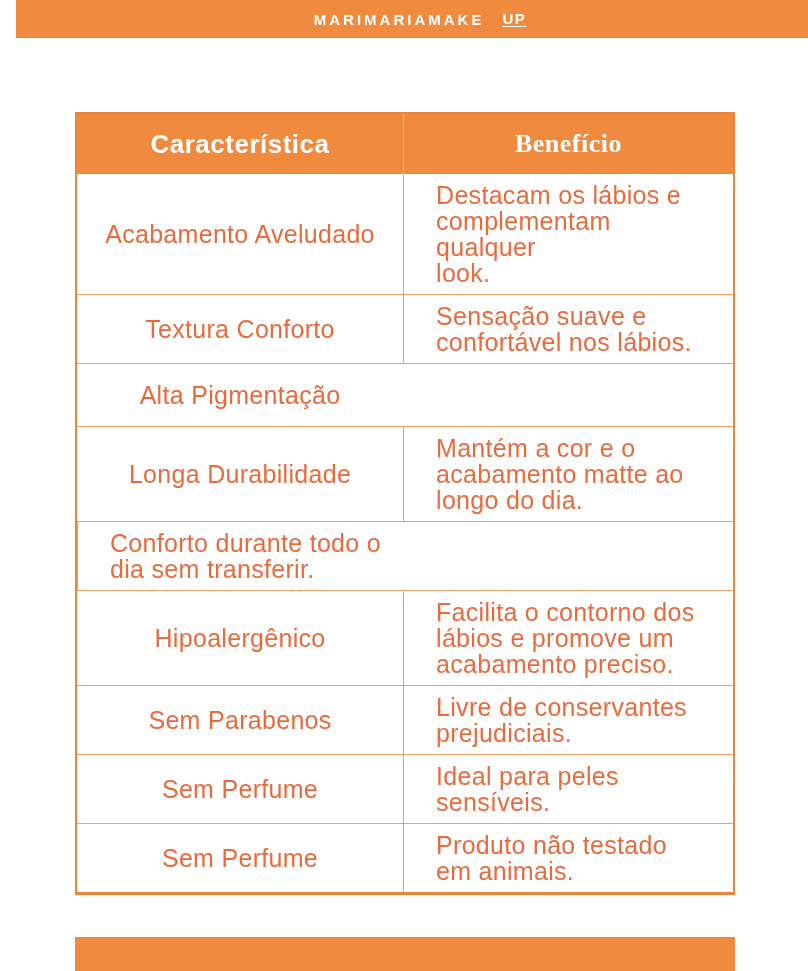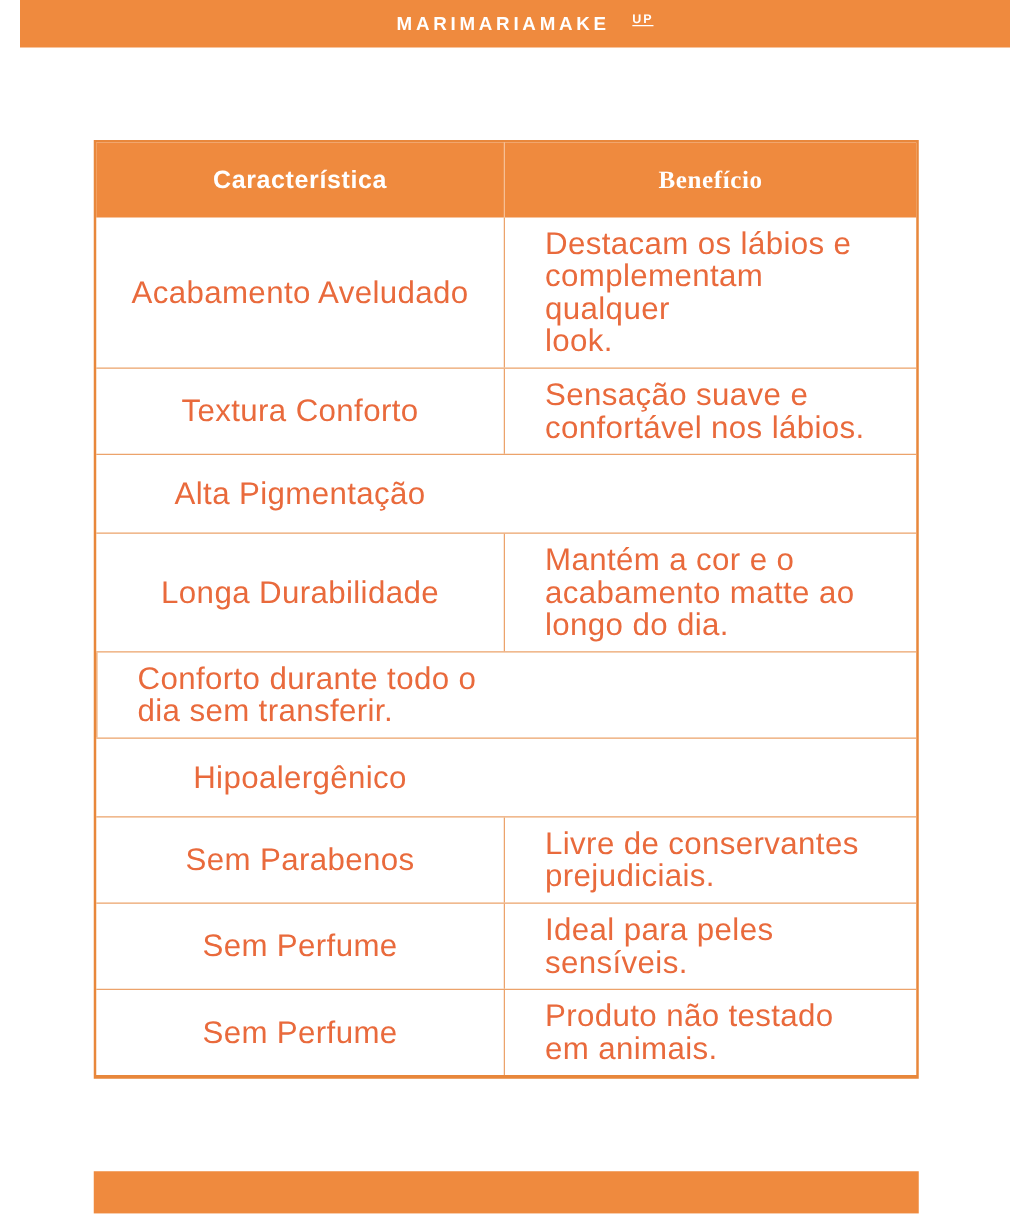--- a/index.html
+++ b/index.html
@@ -14,35 +14,35 @@
   .topbar{
     position:absolute;top:0;left:16px;width:808px;height:38px;
     background:#EF8A3E;
     display:flex;align-items:center;justify-content:center;
   }
   .logo{
     color:#ffffff;font-weight:800;font-size:15px;letter-spacing:3px;
     display:flex;align-items:flex-start;line-height:1;
   }
   .logo .sup{
-    font-size:10px;letter-spacing:1.5px;margin-top:-1px;
+    font-size:15px;letter-spacing:1.5px;margin-top:-1px;
     text-decoration:underline;text-underline-offset:2px;padding-left:18px;
   }
   
   .table{
     position:absolute;left:75px;top:112px;width:660px;
     border:2px solid #E8873B;border-bottom-width:3px;
     box-sizing:border-box;background:#ffffff;
   }
   .thead{
     display:flex;height:60px;background:#EF8A3E;
   }
   .th{
     display:flex;align-items:center;justify-content:center;
-    color:#ffffff;font-weight:700;font-size:20px;letter-spacing:0.5px;
+    color:#ffffff;font-weight:700;font-size:26px;letter-spacing:0.5px;
   }
   .th.c1{width:49.7%;}
   .th.c2{width:50.3%;border-left:1.5px solid rgba(255,255,255,0.45);box-sizing:border-box;font-family:Liberation Serif, serif;}
   .row{
     display:flex;min-height:62px;border-top:1.5px solid #ECA36B;
   }
   .cell{
     box-sizing:border-box;display:flex;align-items:center;
     color:#E96A3C;font-size:25px;line-height:26px;letter-spacing:0.3px;
     padding-top:8px;padding-bottom:8px;
@@ -98,20 +98,23 @@
       <div class="cell benefit">Mantém a cor e o
 acabamento matte ao
 longo do dia.</div>
     </div>
     <div class="row">
       <div class="cell benefit">Conforto durante todo o
 dia sem transferir.</div>
     </div>
     <div class="row">
       <div class="cell feature">Hipoalergênico</div>
+      <div class="cell benefit">Facilita o contorno dos
+lábios e promove um
+acabamento preciso.</div>
     </div>
     <div class="row">
       <div class="cell feature">Sem Parabenos</div>
       <div class="cell benefit">Livre de conservantes
 prejudiciais.</div>
     </div>
     <div class="row">
       <div class="cell feature">Sem Perfume</div>
       <div class="cell benefit">Ideal para peles sensíveis.</div>
     </div>

